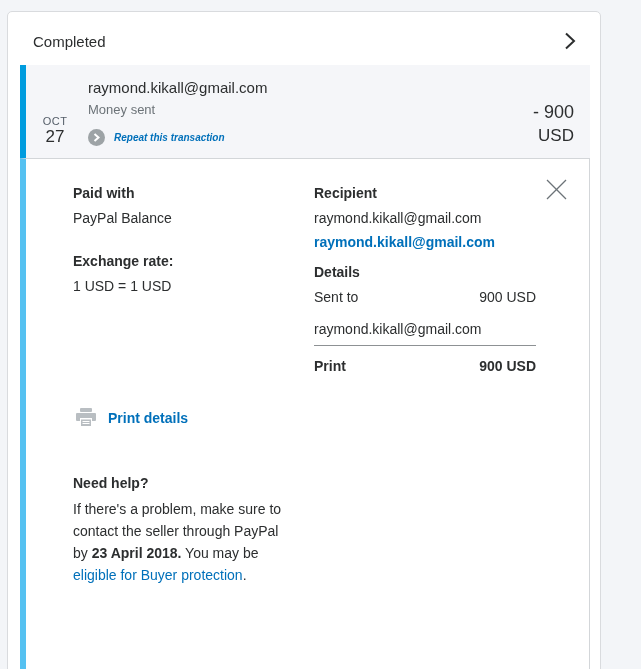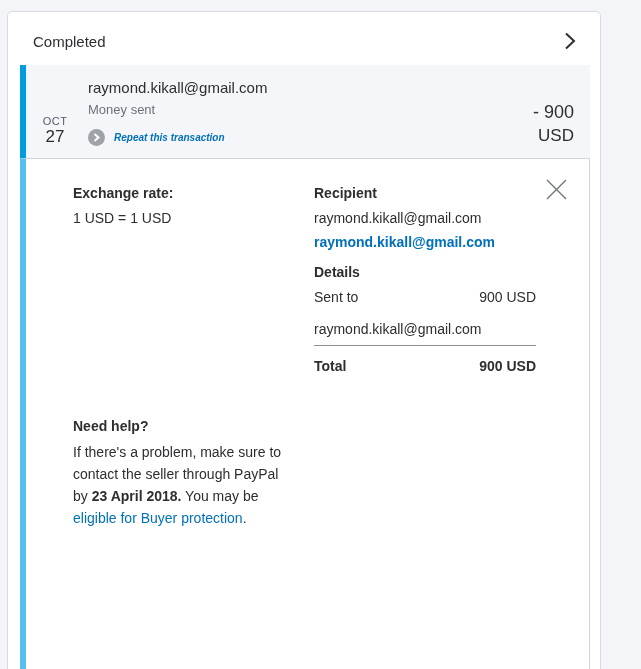--- a/index.html
+++ b/index.html
@@ -170,48 +170,60 @@
 
     <svg class="close-btn" viewBox="0 0 23 23">
       <line x1="2" y1="2" x2="21" y2="21" stroke="#6c7378" stroke-width="1.2"></line>
       <line x1="21" y1="2" x2="2" y2="21" stroke="#6c7378" stroke-width="1.2"></line>
     </svg>
 
     <div class="panel-grid">
 
       <div>
         <div class="group">
+          <div class="fieldlabel">Paid with</div>
+          <div class="fieldvalue">PayPal Balance</div>
+        </div>
+        <div class="group">
           <div class="fieldlabel">Exchange rate:</div>
           <div class="fieldvalue">1 USD = 1 USD</div>
         </div>
       </div>
 
       <div>
         <div class="group" style="margin-bottom:13px;">
           <div class="fieldlabel">Recipient</div>
           <div class="fieldvalue recipient-name">raymond.kikall@gmail.com</div>
           <a class="email-link">raymond.kikall@gmail.com</a>
         </div>
         <div>
           <div class="fieldlabel">Details</div>
           <div class="line-row">
             <span>Sent to</span>
             <span>900 USD</span>
           </div>
           <div class="sent-email">raymond.kikall@gmail.com</div>
           <hr class="divider">
           <div class="total-row">
-            <span>Total</span>
+            <span>Print</span>
             <span>900 USD</span>
           </div>
         </div>
       </div>
     </div>
 
     
+    <a class="print-row">
+      <svg class="printer" width="20" height="19" viewBox="0 0 20 19" fill="#b9bec2">
+        <rect x="4" y="0" width="12" height="4" rx="1"></rect>
+        <path d="M1 5 h18 a1 1 0 0 1 1 1 v6 a1 1 0 0 1 -1 1 h-3 v-3 h-12 v3 h-3 a1 1 0 0 1 -1 -1 v-6 a1 1 0 0 1 1 -1 z"></path>
+        <path d="M5 11.5 h10 v6.5 h-10 z M6.5 13 v1 h7 v-1 z M6.5 15 v1 h7 v-1 z" fill-rule="evenodd"></path>
+      </svg>
+      <span class="print-label">Print details</span>
+    </a>
 
     
     <div class="help-section">
       <div class="help-text">
         <div class="help-title">Need help?</div>
         <div class="help-body">
           <span>If there's a problem, make sure to contact the seller through PayPal by </span><b>23 April 2018.</b><span> You may be </span><a class="inline-link">eligible for Buyer protection</a><span>.</span>
         </div>
       </div>
     </div>

